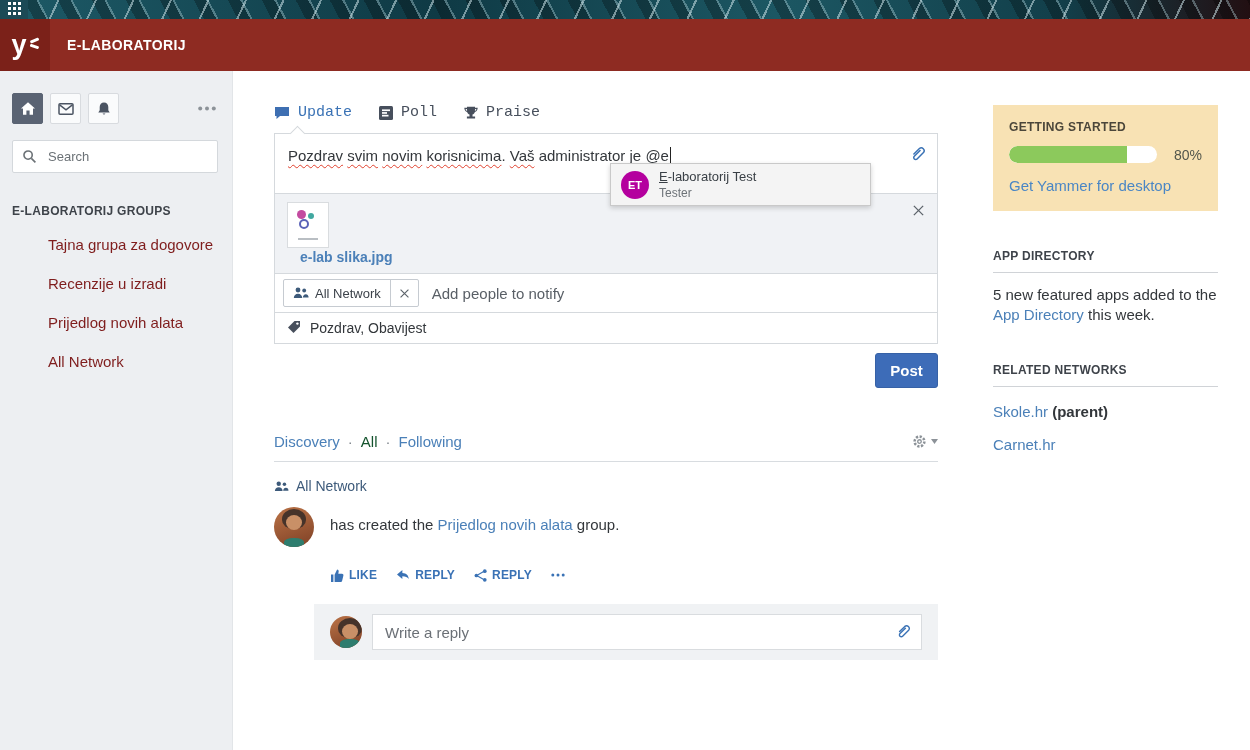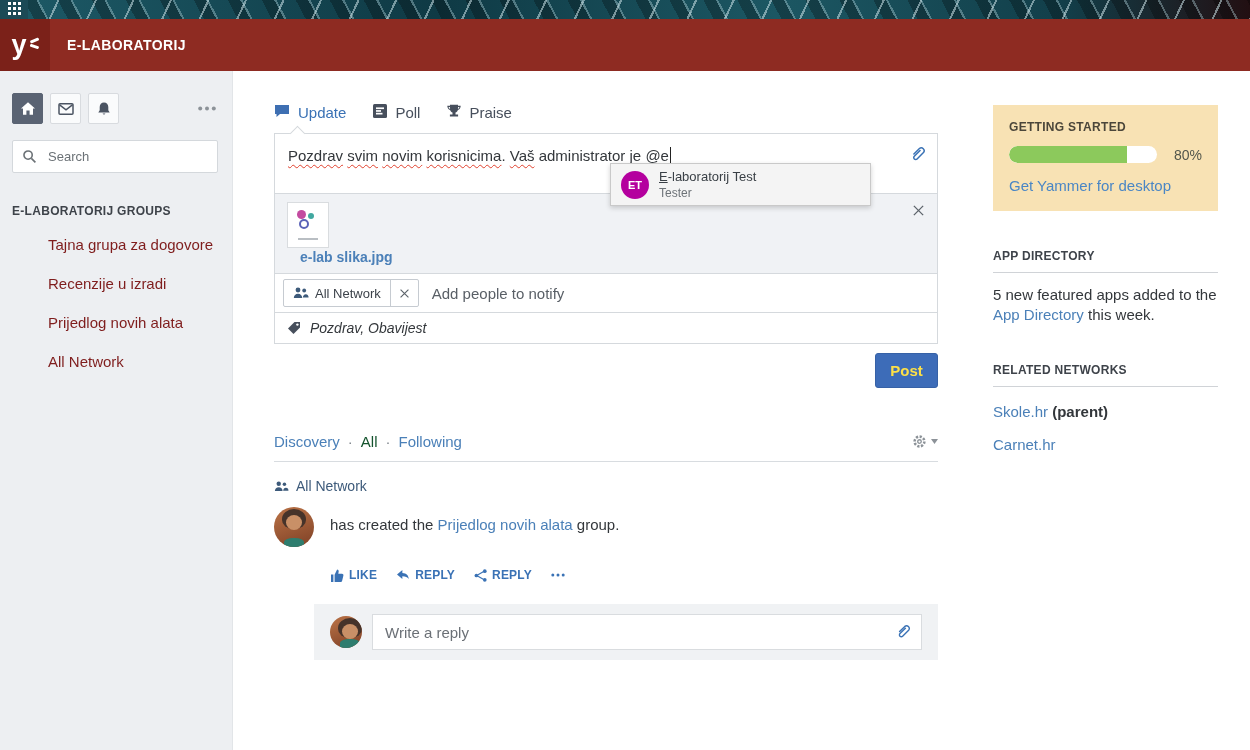--- a/index.html
+++ b/index.html
@@ -33,21 +33,21 @@
   .search-box svg{color:#6b7176;flex:none;}
   .search-box input{border:none;outline:none;background:transparent;margin-left:9px;font-size:13px;color:#3c424a;width:150px;font-family:inherit;}
   .search-box input::placeholder{color:#6b7176;}
   .groups-header{margin-top:31px;font-size:12px;font-weight:700;color:#3e434a;letter-spacing:.3px;}
   .group-item{margin-top:13px;font-size:15px;color:#7f1d1d;cursor:pointer;line-height:19px;padding:4px 0 3px 0;margin-left:36px;}
 
   
   .main{position:absolute;top:71px;left:234px;width:759px;bottom:0;background:#fff;}
   .stream{margin-left:40px;width:664px;box-sizing:border-box;}
   .tabs{padding-top:33px;display:flex;align-items:center;}
-  .tab{display:flex;margin-right:27px;cursor:pointer;font-size:15px;color:#474f5c;}
+  .tab{display:flex;align-items:center;margin-right:27px;cursor:pointer;font-size:15px;color:#474f5c;font-family:Liberation Mono, monospace;}
   .tab .ic{display:flex;margin-right:8px;color:#474f5c;}
   .tab.active{color:#3a72b5;}
   .tab.active .ic{color:#3e6fb2;}
 
   .compose{margin-top:12px;border:1px solid #d5d9dd;position:relative;background:#fff;}
   .notch{position:absolute;top:-6px;left:17px;width:10px;height:10px;background:#fff;border-left:1px solid #d5d9dd;border-top:1px solid #d5d9dd;transform:rotate(45deg);}
   .compose-input{position:relative;height:59px;cursor:text;}
   .compose-text{padding:11px 44px 0 13px;font-size:15px;color:#33373b;line-height:21px;white-space:nowrap;}
   .sp{text-decoration:underline;text-decoration-style:wavy;text-decoration-color:#e0412e;text-decoration-thickness:1px;text-underline-offset:3px;}
   .caret{display:inline-block;width:1px;height:17px;background:#222;vertical-align:-3px;margin-left:1px;}
@@ -65,25 +65,25 @@
   .attach-desc .ic{margin-left:6px;color:#6e747a;display:flex;}
   .attach-close{position:absolute;right:10px;top:7px;color:#5d646b;cursor:pointer;padding:2px;}
 
   .notify-row{border-top:1px solid #d5d9dd;background:#fff;padding:5px 8px;display:flex;align-items:center;}
   .chip{display:flex;align-items:stretch;border:1px solid #c6cbd1;border-radius:2px;background:#fff;height:26px;}
   .chip-main{display:flex;align-items:center;padding:0 9px;font-size:13px;color:#3c424a;cursor:pointer;}
   .chip-main .ic{color:#3d5a7a;margin-right:6px;display:flex;}
   .chip-x{display:flex;align-items:center;padding:0 8px;border-left:1px solid #c6cbd1;color:#5d646b;cursor:pointer;}
   .notify-ph{margin-left:13px;font-size:15px;color:#595f66;cursor:text;}
 
-  .topic-row{border-top:1px solid #d5d9dd;background:#fff;padding:7px 12px;display:flex;align-items:center;font-size:14px;color:#33373b;cursor:pointer;font-style:italic;}
+  .topic-row{border-top:1px solid #d5d9dd;background:#fff;padding:7px 12px;display:flex;font-size:14px;color:#33373b;cursor:pointer;}
   .topic-row .ic{color:#474f5c;margin-right:9px;display:flex;}
 
   .post-row{display:flex;justify-content:flex-end;margin-top:9px;}
-  .post-btn{width:61px;height:33px;background:#3d6cb8;border:1px solid #36superb0;border:1px solid #3661a6;border-radius:3px;color:#fde047;font-size:15px;font-weight:700;display:flex;align-items:center;justify-content:center;cursor:pointer;}
+  .post-btn{width:61px;height:33px;background:#3d6cb8;border:1px solid #36superb0;border:1px solid #3661a6;border-radius:3px;color:#ffffff;font-size:15px;font-weight:700;display:flex;align-items:center;justify-content:center;cursor:pointer;}
 
   .filters{margin-top:45px;display:flex;align-items:center;border-bottom:1px solid #d8dce0;padding-bottom:11px;font-size:15px;}
   .flt{color:#4b80b8;cursor:pointer;}
   .flt.active{color:#14532d;}
   .fsep{color:#7f868d;margin:0 8px;}
   .feed-gear{margin-left:auto;display:flex;align-items:center;color:#8c9298;cursor:pointer;}
   .feed-gear .car{margin-left:4px;color:#8c9298;display:flex;}
 
   .group-label{margin-top:16px;display:flex;align-items:center;font-size:14px;color:#3d5a7a;cursor:pointer;}
   .group-label .ic{margin-right:7px;display:flex;color:#3d5a7a;}

